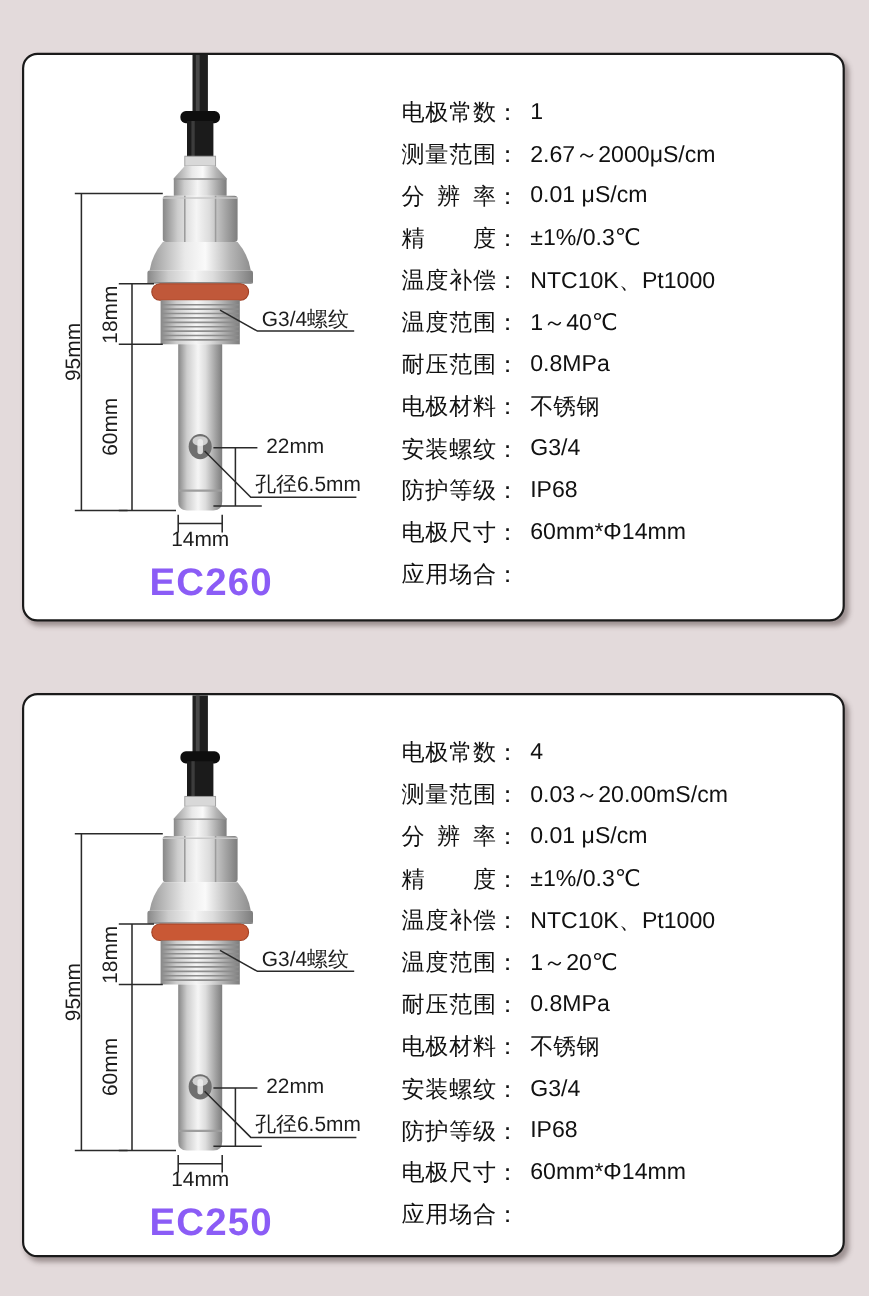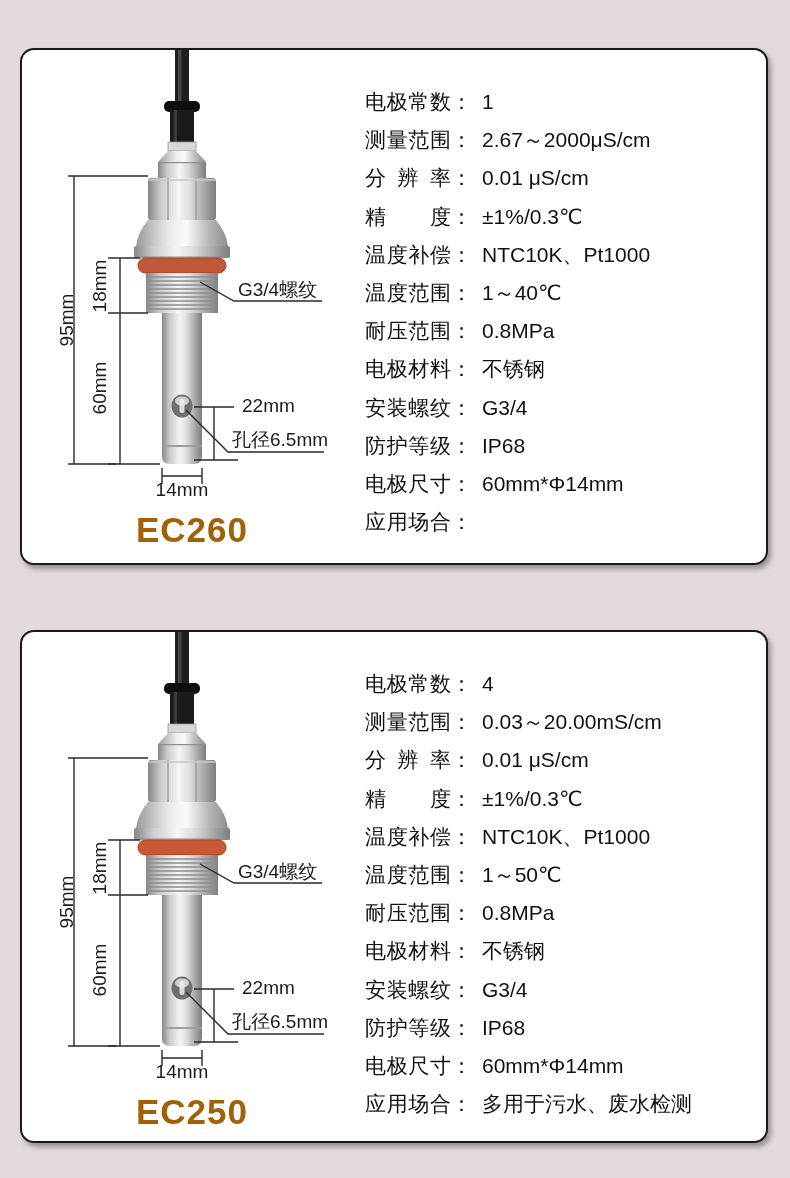--- a/index.html
+++ b/index.html
@@ -32,21 +32,21 @@
   .photo-area svg { position:absolute; left:0; top:0; }
 
   .model-name {
     position:absolute;
     left:0; top:460px;
     width:340px;
     text-align:center;
     font-size:35px;
     font-weight:800;
     letter-spacing:1px;
-    color:#a16207;
+    color:#8b5cf6;
   }
 
   .specs {
     position:absolute;
     left:343px; top:33px;
     right:20px;
   }
   .spec-row {
     display:flex;
     align-items:center;
@@ -291,21 +291,21 @@
         <span class="spec-value">±1%/0.3℃</span>
       </div>
     <div class="spec-row">
         <span class="spec-label">温度补偿</span>
         <span class="spec-colon">：</span>
         <span class="spec-value">NTC10K、Pt1000</span>
       </div>
     <div class="spec-row">
         <span class="spec-label">温度范围</span>
         <span class="spec-colon">：</span>
-        <span class="spec-value">1～50℃</span>
+        <span class="spec-value">1～20℃</span>
       </div>
     <div class="spec-row">
         <span class="spec-label">耐压范围</span>
         <span class="spec-colon">：</span>
         <span class="spec-value">0.8MPa</span>
       </div>
     <div class="spec-row">
         <span class="spec-label">电极材料</span>
         <span class="spec-colon">：</span>
         <span class="spec-value">不锈钢</span>
@@ -321,16 +321,15 @@
         <span class="spec-value">IP68</span>
       </div>
     <div class="spec-row">
         <span class="spec-label">电极尺寸</span>
         <span class="spec-colon">：</span>
         <span class="spec-value">60mm*Φ14mm</span>
       </div>
     <div class="spec-row">
         <span class="spec-label">应用场合</span>
         <span class="spec-colon">：</span>
-        <span class="spec-value">多用于污水、废水检测</span>
       </div>
   </div>
 </div>
 
 </body></html>

